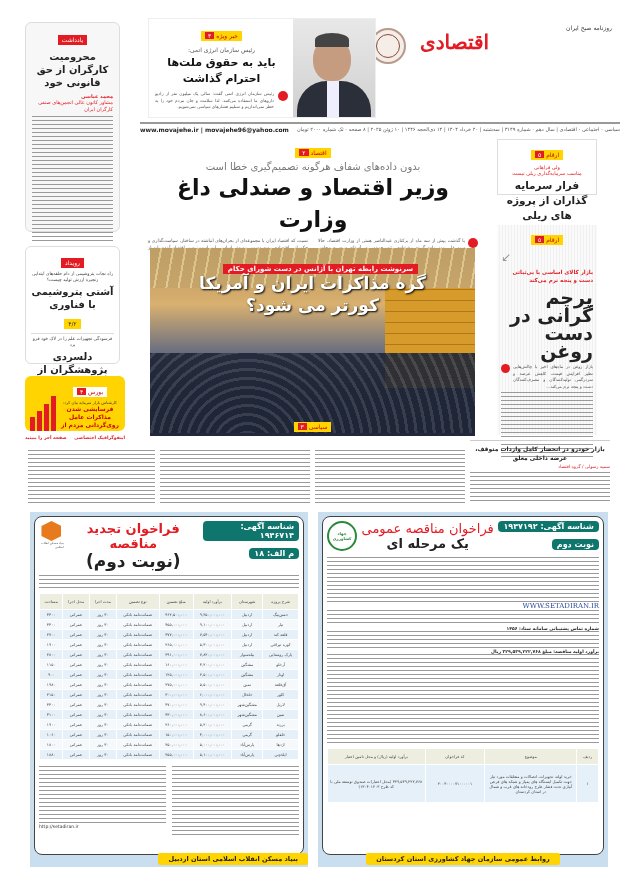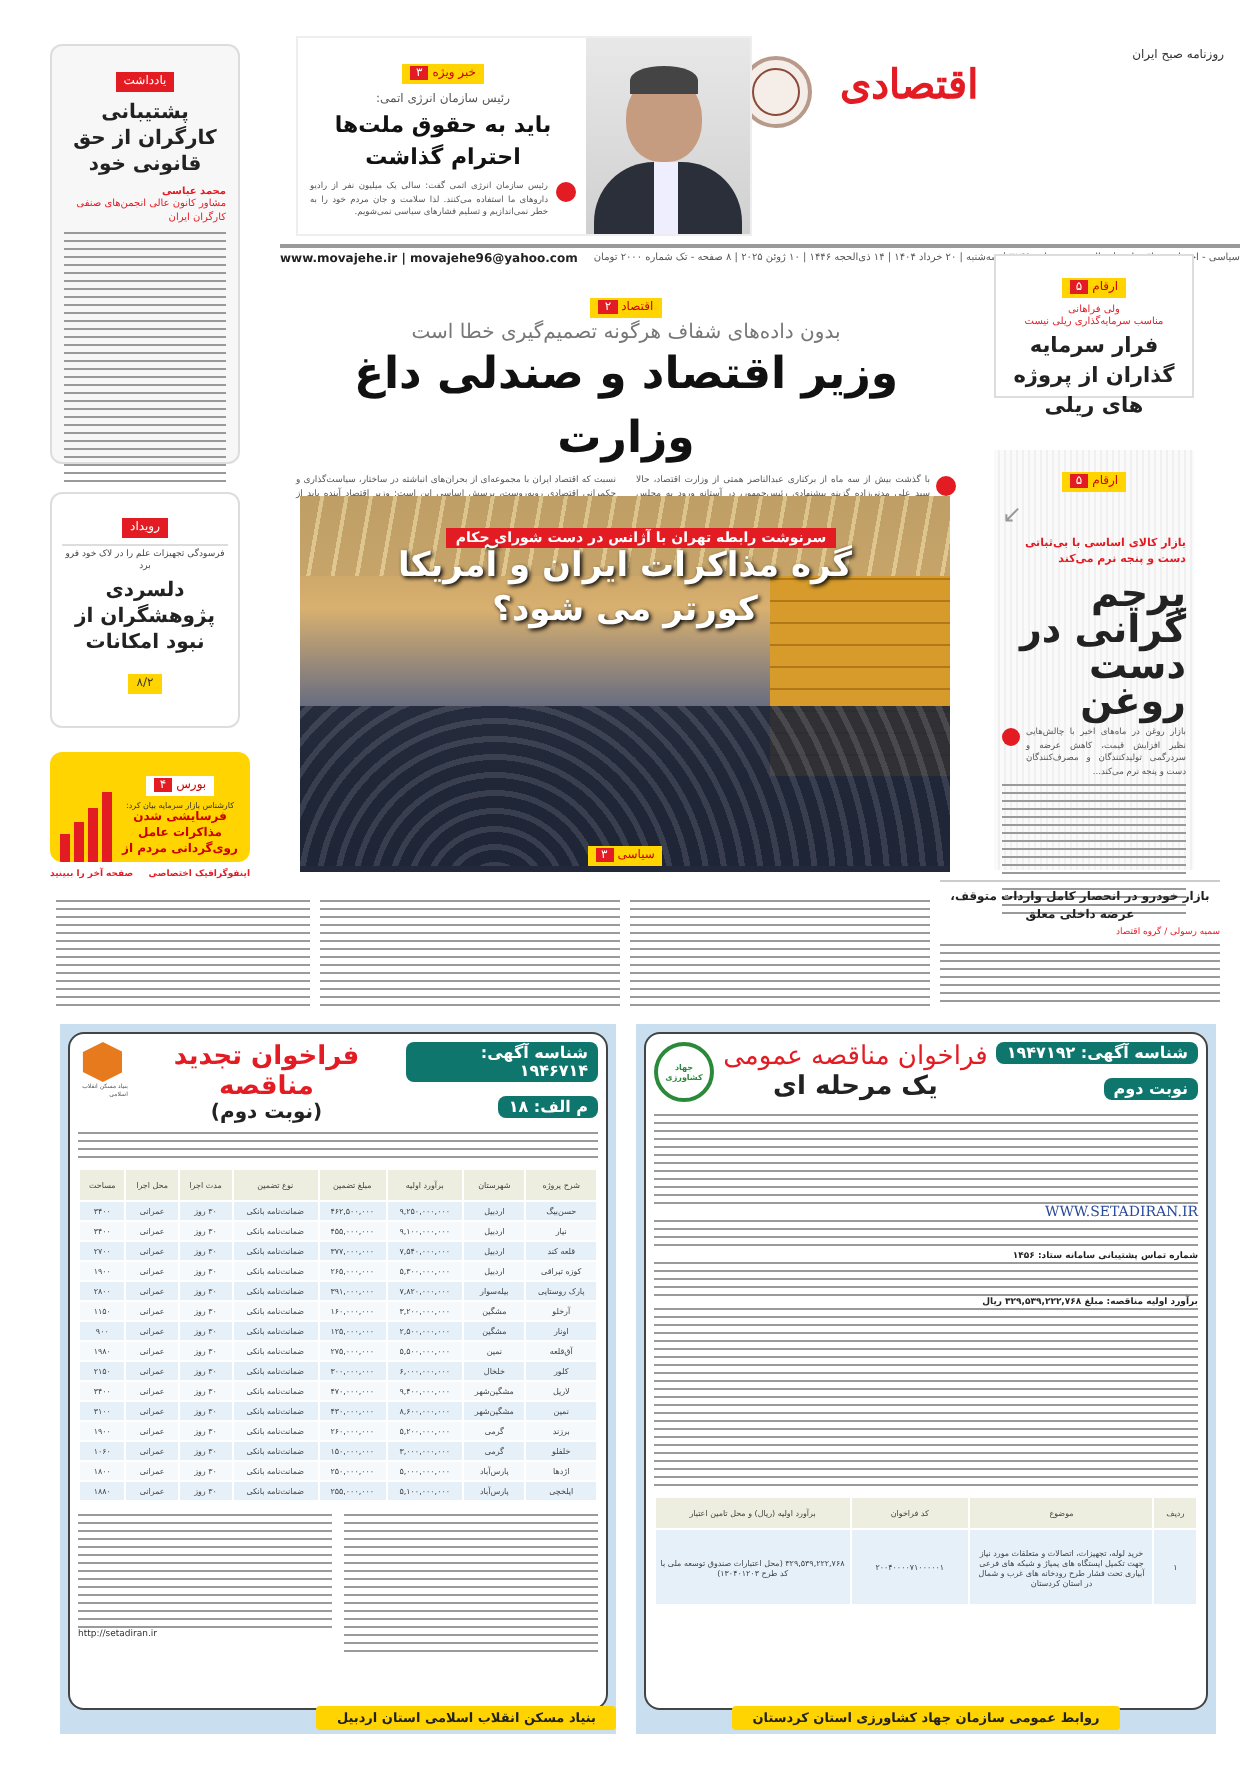--- a/index.html
+++ b/index.html
@@ -52,31 +52,36 @@
 <div class="abs" style="left:140px;top:122px;width:480px;height:12px;border-top:2px solid #999;display:flex;justify-content:space-between;align-items:center;font-size:5px;">
   <span style="color:#555;">سیاسی - اجتماعی - اقتصادی | سال دهم - شماره ۳۱۴۹ | سه‌شنبه | ۲۰ خرداد ۱۴۰۴ | ۱۴ ذی‌الحجه ۱۴۴۶ | ۱۰ ژوئن ۲۰۲۵ | ۸ صفحه - تک شماره ۲۰۰۰ تومان</span>
   <span style="direction:ltr;font-weight:bold;color:#222;font-size:6px;">
     <span>www.movajehe.ir</span> |
     <span>movajehe96@yahoo.com</span>
   </span>
 </div>
 
 <div class="abs box" style="left:25px;top:22px;width:95px;height:210px;background:#f7f7f7;padding:4px 6px;">
   <div style="text-align:center;"><span class="kicker" style="background:#e31b23;color:#fff;">یادداشت</span></div>
-  <div style="font-size:10px;text-align:center;line-height:13px;margin-top:4px;font-weight:bold;color:#222;">پشتیبانی کارگران از حق قانونی خود</div>
+  <div style="font-size:10px;text-align:center;line-height:13px;margin-top:4px;font-weight:bold;color:#222;">محرومیت کارگران از حق قانونی خود</div>
   <div style="font-size:5px;color:#e31b23;margin-top:4px;font-weight:bold;">محمد عباسی</div>
   <div style="font-size:5px;color:#e31b23;line-height:7px;">مشاور کانون عالی انجمن‌های صنفی کارگران ایران</div>
   <div class="lines" style="height:125px;margin-top:3px;position:relative;">
     <span style="position:absolute;opacity:0;font-size:1px;">اصلاح آیین‌نامه مشاغل سخت و زیان‌آور به کام کارفرمایان و به ضرر کارگران است و چنانکه این آیین‌نامه نهایی شود، کارگران مجبور و سازمان تأمین اجتماعی و کارفرمایان منتفع خواهند شد...</span>
   </div>
   <div style="margin-top:4px;"><span class="kicker" style="color:#333;">ادامه در صفحه ۷</span></div>
 </div>
 
 <div class="abs box" style="left:25px;top:246px;width:95px;height:118px;padding:3px 5px;">
   <div style="text-align:center;"><span class="kicker" style="background:#e31b23;color:#fff;">رویداد</span></div>
+  <div style="text-align:center;margin-top:2px;">
+    <div style="font-size:4.5px;color:#444;line-height:6px;">راه نجات پتروشیمی از دام حلقه‌های ابتدایی زنجیره ارزش تولید چیست؟</div>
+    <div style="font-size:10px;font-weight:bold;line-height:13px;margin-top:2px;">آشتی پتروشیمی با فناوری</div>
+    <span class="kicker" style="color:#333;margin-top:2px;">۴/۲</span>
+  </div>
   <div style="text-align:center;margin-top:3px;border-top:1px solid #ddd;padding-top:2px;">
     <div style="font-size:4.5px;color:#444;line-height:6px;">فرسودگی تجهیزات علم را در لاک خود فرو برد</div>
     <div style="font-size:10px;font-weight:bold;line-height:13px;margin-top:2px;">دلسردی پژوهشگران از نبود امکانات</div>
     <span class="kicker" style="color:#333;margin-top:2px;">۸/۲</span>
   </div>
 </div>
 
 <div class="abs" style="left:25px;top:376px;width:100px;height:55px;background:#ffd400;border-radius:6px;overflow:hidden;">
   <div style="position:absolute;left:3px;bottom:0;width:35px;height:45px;">
     <div style="position:absolute;left:2px;bottom:0;width:5px;height:14px;background:#e31b23;"></div>
@@ -114,21 +119,21 @@
   <div style="position:absolute;left:0;top:105px;width:100%;height:80px;background:repeating-radial-gradient(circle at 30% 120%,#1e2536 0 6px,#3a4050 6px 9px);opacity:.9;"></div>
   <div style="position:absolute;left:0;right:0;top:8px;text-align:center;padding-left:16px;">
     <span style="background:#e31b23;color:#fff;font-size:7px;font-weight:bold;padding:1px 5px;">سرنوشت رابطه تهران با آژانس در دست شورای حکام</span>
   </div>
   <div style="position:absolute;left:40px;right:40px;top:24px;text-align:center;color:#fff;font-size:17px;font-weight:bold;line-height:22px;text-shadow:1px 1px 2px #000;">گره مذاکرات ایران و آمریکا کورتر می شود؟</div>
   <div style="position:absolute;left:0;right:0;bottom:3px;text-align:center;">
     <span class="kicker"><span>سیاسی</span><span class="num">۳</span></span>
   </div>
 </div>
 
-<div class="abs box" style="left:497px;top:127px;width:100px;height:72px;border-radius:0;padding:2px 4px;">
+<div class="abs box" style="left:497px;top:139px;width:100px;height:56px;border-radius:0;padding:2px 4px;">
   <div style="text-align:center;"><span class="kicker"><span>ارقام</span><span class="num">۵</span></span></div>
   <div style="font-size:5px;color:#e31b23;text-align:center;margin-top:3px;">ولی فراهانی</div>
   <div style="font-size:5px;color:#e31b23;text-align:center;">مناسب سرمایه‌گذاری ریلی نیست</div>
   <div style="font-size:10.5px;font-weight:bold;text-align:center;line-height:15px;margin-top:2px;">فرار سرمایه گذاران از پروژه های ریلی</div>
 </div>
 
 <div class="abs" style="left:497px;top:225px;width:100px;height:210px;background:repeating-linear-gradient(90deg,#fafafa 0 2px,#f0f0f0 2px 3px);padding:2px 4px;">
   <div style="text-align:center;"><span class="kicker"><span>ارقام</span><span class="num">۵</span></span></div>
   <div style="font-size:12px;color:#999;margin-top:4px;text-align:left;">↙</div>
   <div style="font-size:5.5px;color:#e31b23;font-weight:bold;text-align:right;margin-top:4px;line-height:8px;">بازار کالای اساسی با بی‌ثباتی دست و پنجه نرم می‌کند</div>
@@ -197,21 +202,21 @@
 
 <div class="abs" style="left:30px;top:512px;width:278px;height:355px;background:#c9dff0;">
   <div style="position:absolute;left:4px;top:4px;right:4px;bottom:12px;background:#fff;border:1.5px solid #444;border-radius:8px;padding:4px;">
     <div style="display:flex;justify-content:space-between;align-items:flex-start;">
       <div>
         <div class="hdr-bar">شناسه آگهی: ۱۹۴۶۷۱۴</div>
         <div class="hdr-bar" style="display:inline-block;margin-top:3px;">م الف: ۱۸</div>
       </div>
       <div style="text-align:center;">
         <div style="color:#e31b23;font-weight:bold;font-size:13px;">فراخوان تجدید مناقصه</div>
-        <div style="font-weight:bold;font-size:10px;">(نوبت دوم)</div>
+        <div style="font-weight:bold;font-size:17px;">(نوبت دوم)</div>
       </div>
       <div style="width:26px;height:30px;display:flex;flex-direction:column;align-items:center;">
         <div style="width:20px;height:20px;background:#e67a1c;clip-path:polygon(50% 0,100% 25%,100% 75%,50% 100%,0 75%,0 25%);"></div>
         <span style="font-size:3px;color:#555;">بنیاد مسکن انقلاب اسلامی</span>
       </div>
     </div>
     <div class="lines" style="height:14px;margin-top:4px;"></div>
     <table class="tbl" style="margin-top:4px;">
       <thead>
           <tr>

